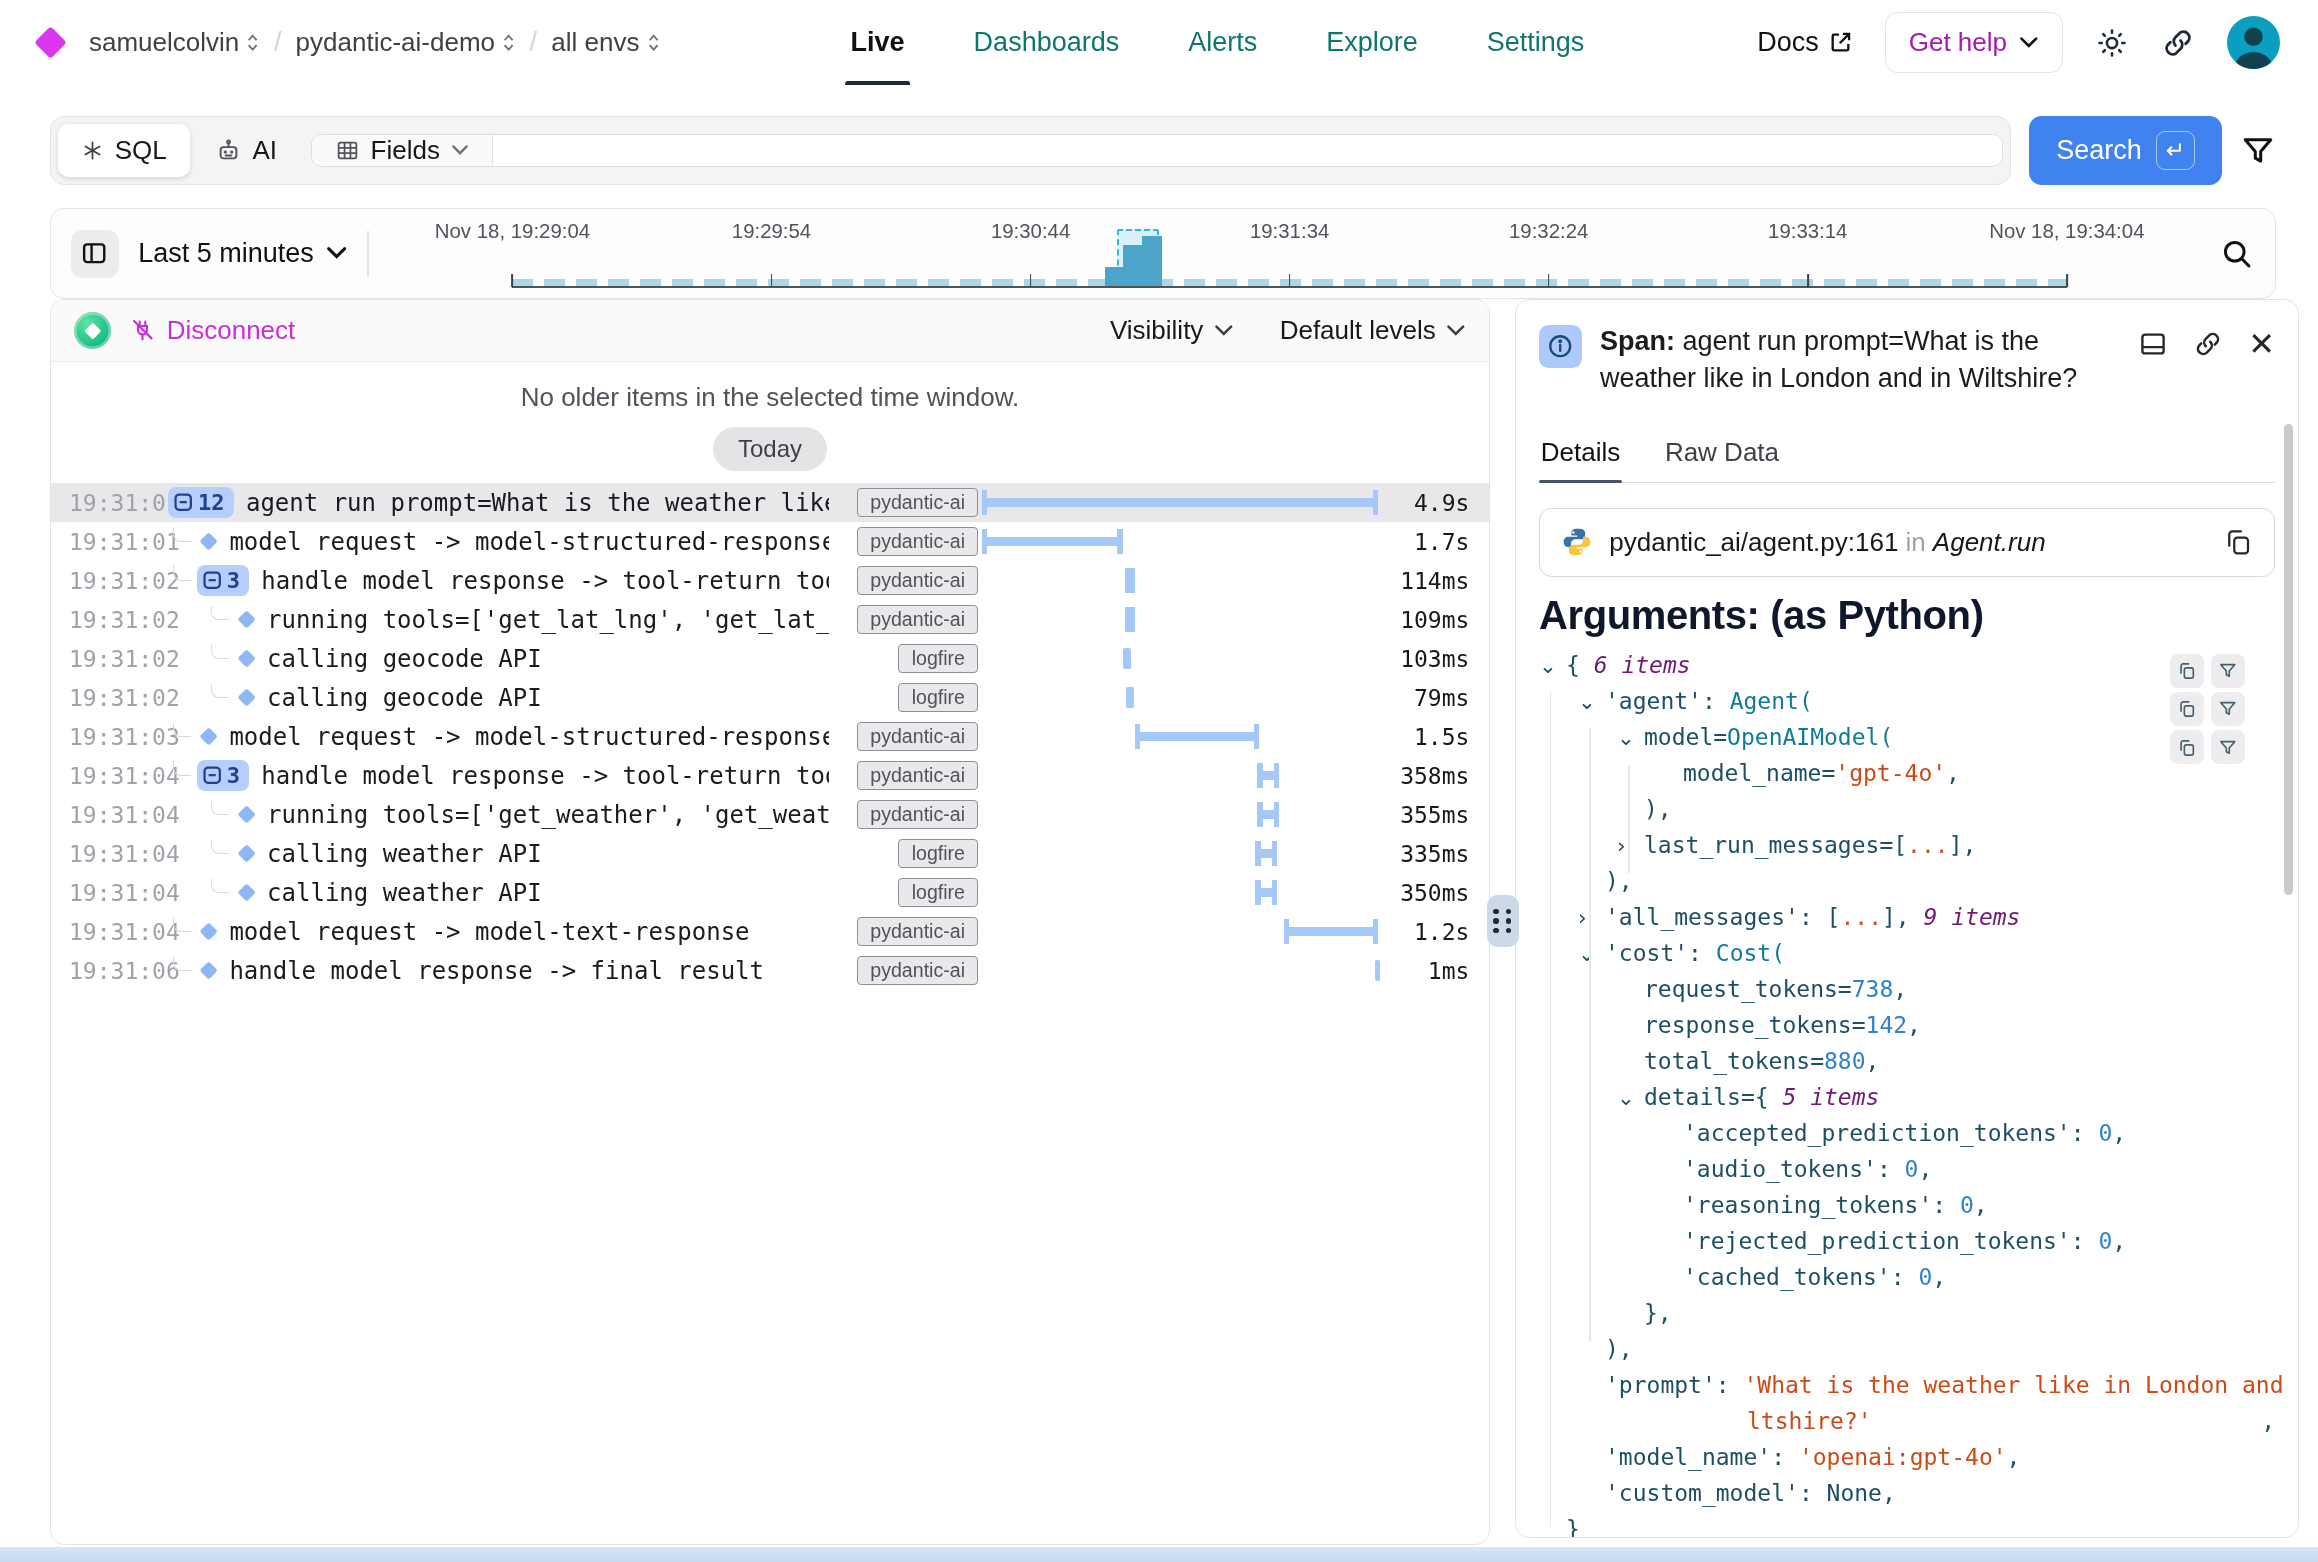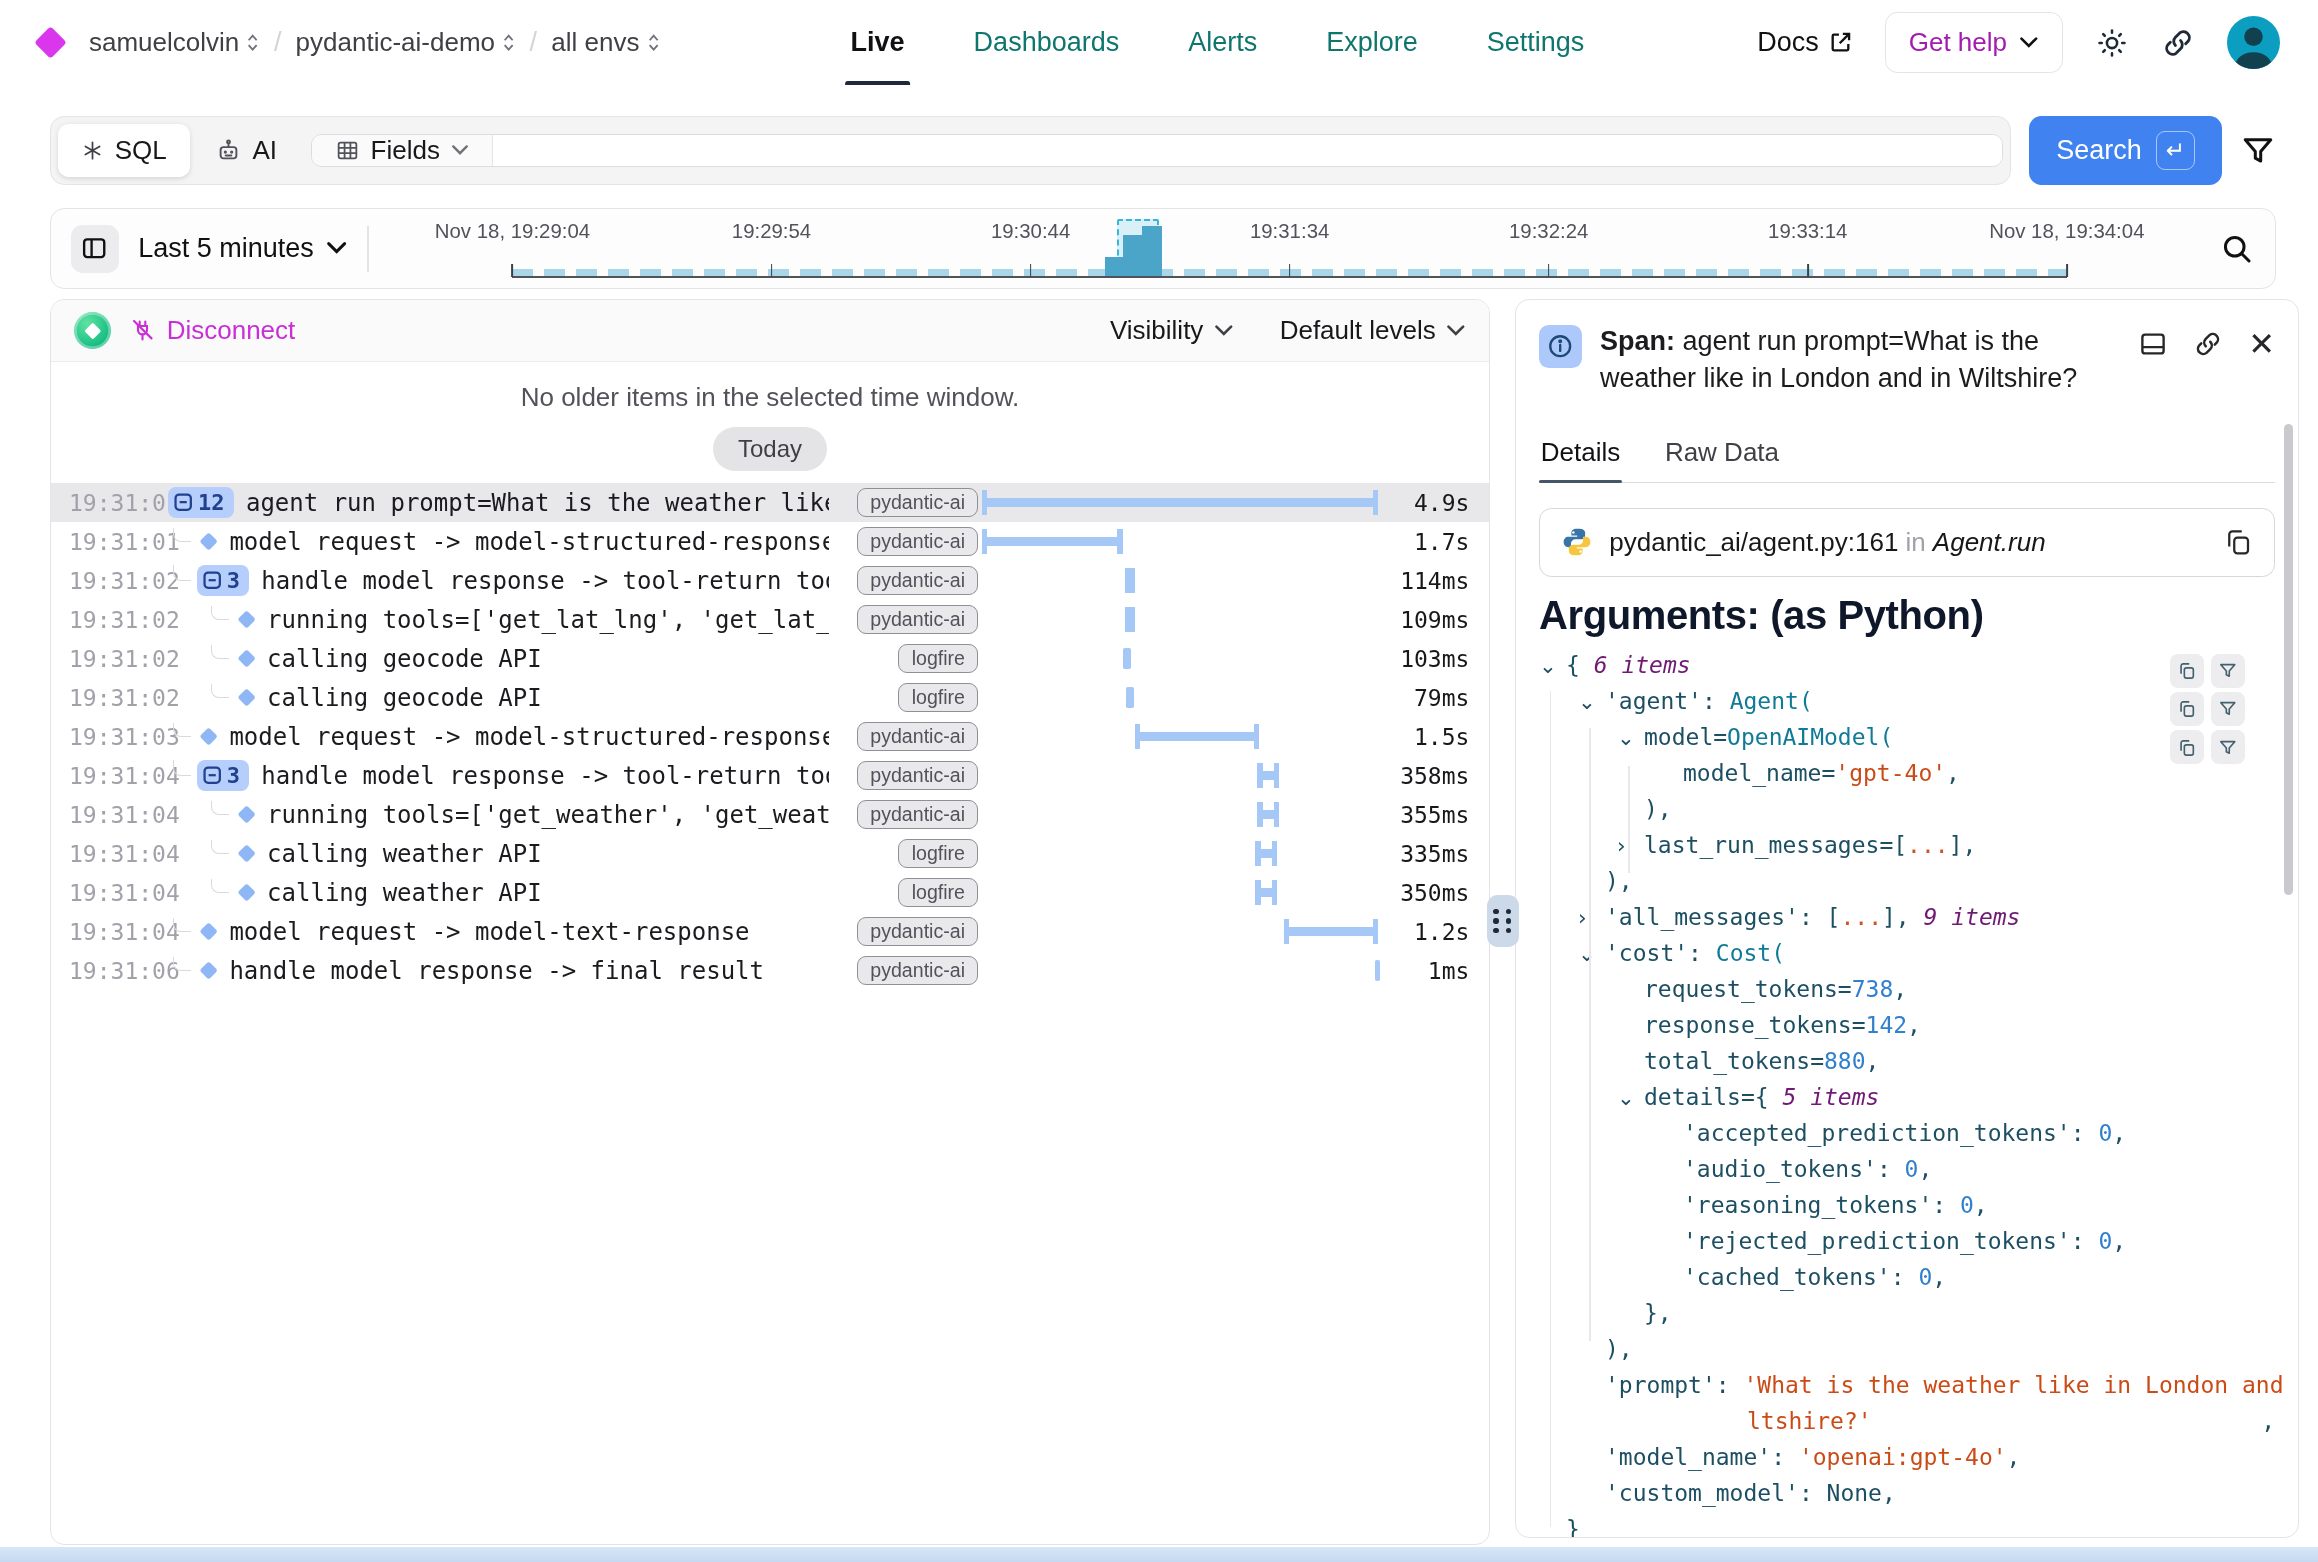--- a/index.html
+++ b/index.html
@@ -50,21 +50,21 @@
 .query-input { flex: 1; border: none; outline: none; font-size: 25px; padding: 0 18px;
   font-family: "DejaVu Sans Mono", monospace; background: #fff; }
 .searchbtn { display: flex; align-items: center; gap: 14.2px; background: #3f82f0; color: #fff;
   border: none; border-radius: 12.4px; padding: 0 27px; font-size: 27px; cursor: pointer; }
 .enterchip { display: inline-flex; align-items: center; justify-content: center;
   border: 1.8px solid rgba(255,255,255,.55); border-radius: 9px; width: 39px; height: 39px;
   font-size: 23px; }
 .funnelbtn { align-self: center; background: none; border: none; cursor: pointer; }
 
 
-.timelinerow { position: absolute; top: 208px; left: 50px; right: 43px; height: 81px;
+.timelinerow { position: absolute; top: 208px; left: 50px; right: 43px; height: 91px;
   border: 1.8px solid #e4e4e7; border-radius: 14.2px; background: #fdfdfd;
   display: flex; align-items: center; }
 .tl-controls { display: flex; align-items: center; gap: 19.6px; padding: 0 19.6px; flex: none; }
 .paneltoggle { width: 48px; height: 48px; background: #ececef; border: none; border-radius: 11.6px;
   display: flex; align-items: center; justify-content: center; cursor: pointer; }
 .rangelabel { display: flex; align-items: center; gap: 12.4px; font-size: 27px; color: #111114; cursor: pointer; }
 .tl-divider { width: 1.8px; height: 46px; background: #e4e4e7; flex: none; }
 .tl-track { position: relative; flex: 1; height: 100%; }
 .tl-inner { position: absolute; left: 124px; right: 133px; top: 0; bottom: 0; }
 .tick-label { position: absolute; top: 10.7px; transform: translateX(-50%); font-size: 20.4px;
@@ -107,21 +107,21 @@
 .elbow { flex: none; width: 18px; height: 19.6px; border-left: 1.8px solid #d9d9de;
   border-bottom: 1.8px solid #d9d9de; border-bottom-left-radius: 8px; margin: -18px 5.3px 0 0; }
 .badge { flex: none; display: flex; align-items: center; gap: 4.4px; background: #b5cefb;
   border-radius: 8px; padding: 2.7px 9px 2.7px 5.3px; color: #21418f;
   font: 700 22px "DejaVu Sans Mono", monospace; margin-right: 12.4px; }
 .dia { flex: none; width: 13.3px; height: 13.3px; background: #8fb7f5; transform: rotate(45deg);
   border-radius: 2.7px; margin: 0 14.2px 0 5.3px; }
 .tname { font: 24px "DejaVu Sans Mono", monospace; color: #1b1b1f; white-space: pre; overflow: hidden; }
 .t-tag { flex: none; width: 153px; display: flex; justify-content: flex-end; padding-right: 3.6px; }
 .pill { font-size: 19.6px; color: #52525b; background: #e9e9eb; border: 1.8px solid #8f8f97;
-  border-radius: 9px; padding: 1.8px 12.4px; white-space: nowrap; }
+  border-radius: 4px; padding: 1.8px 12.4px; white-space: nowrap; }
 .t-water { flex: none; width: 402px; position: relative; height: 100%; }
 .bwrap { position: absolute; top: 0; bottom: 0; min-width: 5.3px; }
 .bline { position: absolute; left: 0; right: 0; top: 50%; margin-top: -4.4px; height: 9px; background: #a6c8f7; }
 .bcap { position: absolute; top: 50%; margin-top: -12.4px; width: 5.3px; height: 25px; background: #a6c8f7; }
 .bcap.l { left: 0; } .bcap.r { right: 0; }
 .bsolid { position: absolute; top: 50%; margin-top: -10.7px; height: 21.3px; width: 100%;
   background: #a6c8f7; border-radius: 1.8px; }
 .t-dur { flex: none; width: 105px; text-align: right; padding-right: 19.6px;
   font: 23px "DejaVu Sans Mono", monospace; color: #18181b; }
 

